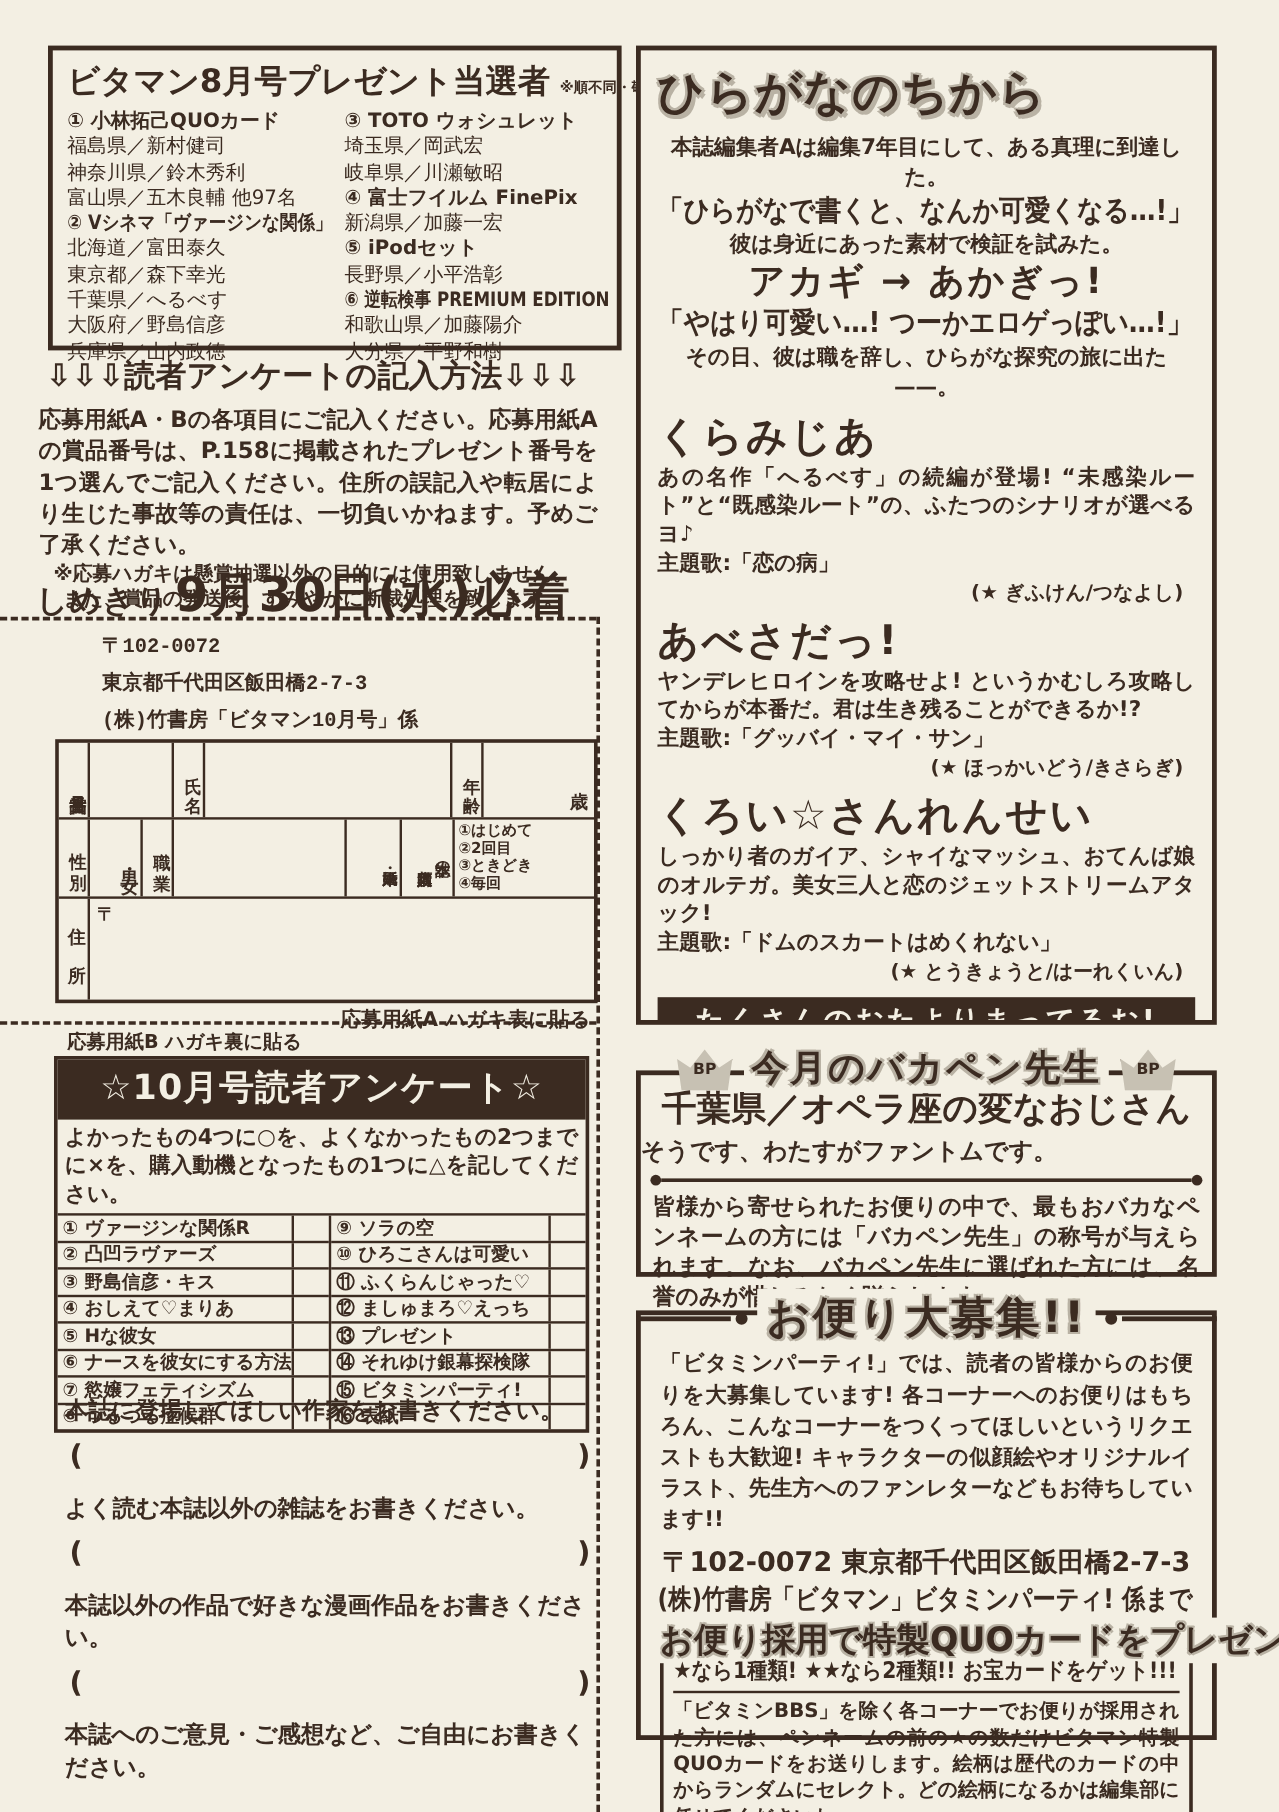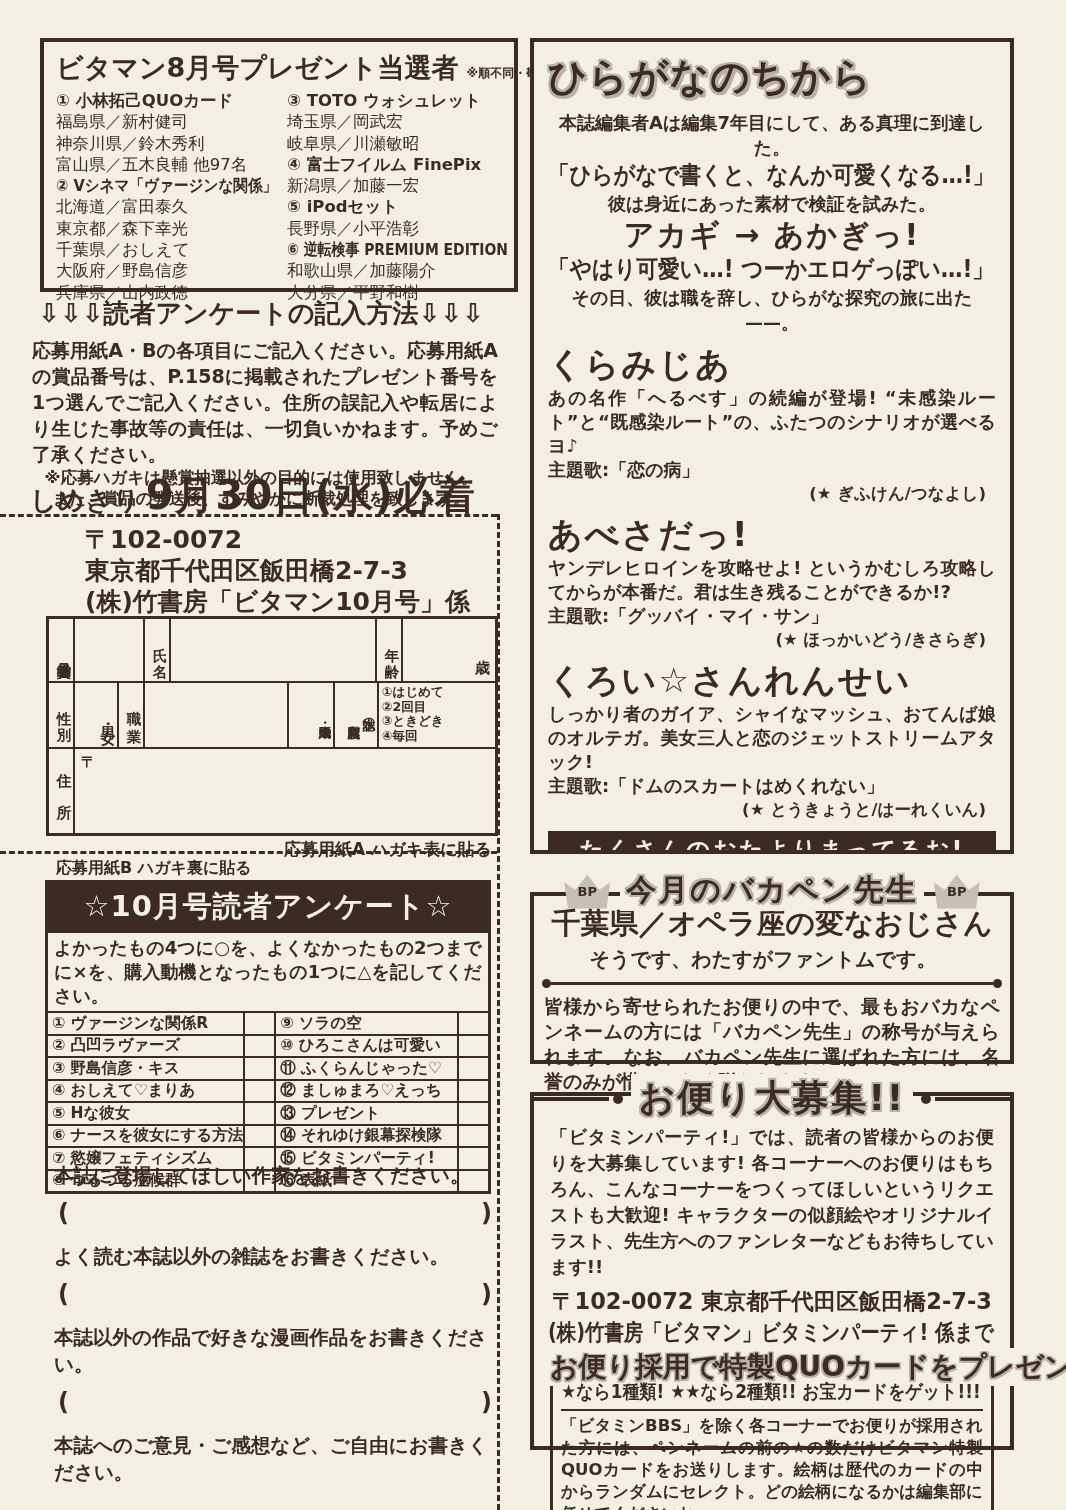--- a/index.html
+++ b/index.html
@@ -31,21 +31,21 @@
   .howto-note{font-size:16.5px;font-weight:bold;line-height:21px;}
   .deadline{position:absolute;left:14px;top:468px;width:478px;text-align:center;white-space:nowrap;}
   .deadline-label{font-size:26px;font-weight:bold;letter-spacing:1px;}
   .deadline-date{font-size:40px;font-weight:bold;letter-spacing:1px;}
 
   .dash-h{position:absolute;left:0;width:497px;border-top:3px dashed var(--ink);}
   .dash-h.one{top:514px;}
   .dash-h.two{top:851px;}
   .dash-v{position:absolute;left:497px;top:514px;height:996px;border-left:3px dashed var(--ink);}
 
-  .addr{position:absolute;left:85px;top:524px;font-size:25px;font-weight:bold;line-height:31px;white-space:nowrap;}
+  .addr{position:absolute;left:85px;top:524px;font-size:17px;font-weight:bold;line-height:31px;white-space:nowrap;font-family:Liberation Mono, monospace;}
 
   .form{position:absolute;left:46px;top:616px;width:446px;border:3px solid var(--ink);}
   .frow{display:flex;border-bottom:2px solid var(--ink);}
   .frow:last-child{border-bottom:none;}
   .fcell{border-right:2px solid var(--ink);box-sizing:border-box;}
   .fcell:last-child{border-right:none;}
   .r1{height:62px;} .r2{height:64px;} .r3{height:84px;}
   .vlabel{writing-mode:vertical-rl;text-orientation:upright;font-size:14.5px;font-weight:bold;text-align:center;padding-top:3px;width:26px;}
   .sp2{letter-spacing:16px;}
   .sp2b{letter-spacing:18px;}
@@ -94,21 +94,21 @@
   .h-banner{background:var(--ink);color:var(--paper);text-align:center;font-size:24px;font-weight:bold;padding:3px 0 5px;margin:10px 0 8px;letter-spacing:2px;white-space:nowrap;}
 
   .box2{top:892px;height:172px;}
   .bp-header{position:absolute;left:0;top:-26px;width:100%;display:flex;align-items:center;justify-content:center;gap:10px;}
   .bp-title{font-size:30px;font-weight:bold;letter-spacing:2px;background:var(--paper);padding:0 6px;white-space:nowrap;
     text-shadow:2px 2px 0 var(--gray),-2px -2px 0 var(--gray),2px -2px 0 var(--gray),-2px 2px 0 var(--gray);}
   .crown{width:46px;height:36px;background:#c7c1b3;clip-path:polygon(8% 100%,0 28%,24% 48%,50% 6%,76% 48%,100% 28%,92% 100%);
     display:flex;align-items:flex-end;justify-content:center;font-size:13px;font-weight:bold;color:var(--ink);padding-bottom:10px;box-sizing:border-box;
     filter:drop-shadow(1px 0 0 var(--ink)) drop-shadow(-1px 0 0 var(--ink)) drop-shadow(0 1px 0 var(--ink)) drop-shadow(0 -1px 0 var(--ink));}
   .bp-winner{font-size:29px;font-weight:bold;text-align:center;margin-top:8px;letter-spacing:0px;white-space:nowrap;}
-  .bp-quote{font-size:20px;font-weight:bold;text-align:center;padding-right:18px;margin-top:2px;}
+  .bp-quote{font-size:20px;font-weight:bold;text-align:left;padding-right:18px;margin-top:2px;}
   .dot-line{display:flex;align-items:center;margin:6px 8px;}
   .dot{width:9px;height:9px;border-radius:50%;background:var(--ink);}
   .dline{flex:1;border-top:3px solid var(--ink);}
   .bp-body{font-size:19px;line-height:25px;font-weight:bold;text-align:justify;padding:0 10px;margin:0;}
 
   .box3{top:1092px;height:358px;padding:24px 14px 8px;overflow:visible;}
   .o-title-row{position:absolute;left:-4px;top:-26px;width:calc(100% + 8px);display:flex;align-items:center;}
   .o-line{flex:1;border-top:4px solid var(--ink);}
   .o-dot{width:10px;height:10px;border-radius:50%;background:var(--ink);margin:0 4px;}
   .o-title{font-size:36px;font-weight:bold;letter-spacing:2px;background:var(--paper);padding:0 8px;margin:4px;white-space:nowrap;
@@ -144,21 +144,21 @@
           <div class="p-item"><span class="fit">神奈川県／鈴木秀利</span></div>
 
           <div class="p-item"><span class="fit">富山県／五木良輔 他97名</span></div>
 
           <div class="p-item bold"><span class="fit" style="transform-origin: 0px 50%; transform: scaleX(0.884);">② Vシネマ「ヴァージンな関係」</span></div>
 
           <div class="p-item"><span class="fit">北海道／富田泰久</span></div>
 
           <div class="p-item"><span class="fit">東京都／森下幸光</span></div>
 
-          <div class="p-item"><span class="fit">千葉県／おしえて</span></div>
+          <div class="p-item"><span class="fit">千葉県／へるべす</span></div>
 
           <div class="p-item"><span class="fit">大阪府／野島信彦</span></div>
 
           <div class="p-item"><span class="fit">兵庫県／山内政徳</span></div>
         </div>
       <div class="prize-col">
 
           <div class="p-item bold"><span class="fit">③ TOTO ウォシュレット</span></div>
 
           <div class="p-item"><span class="fit">埼玉県／岡武宏</span></div>

